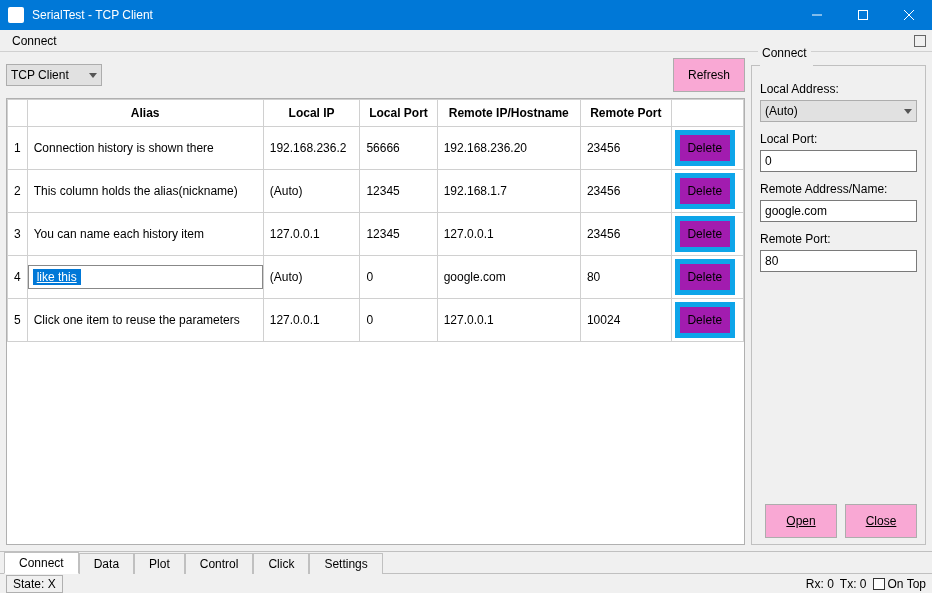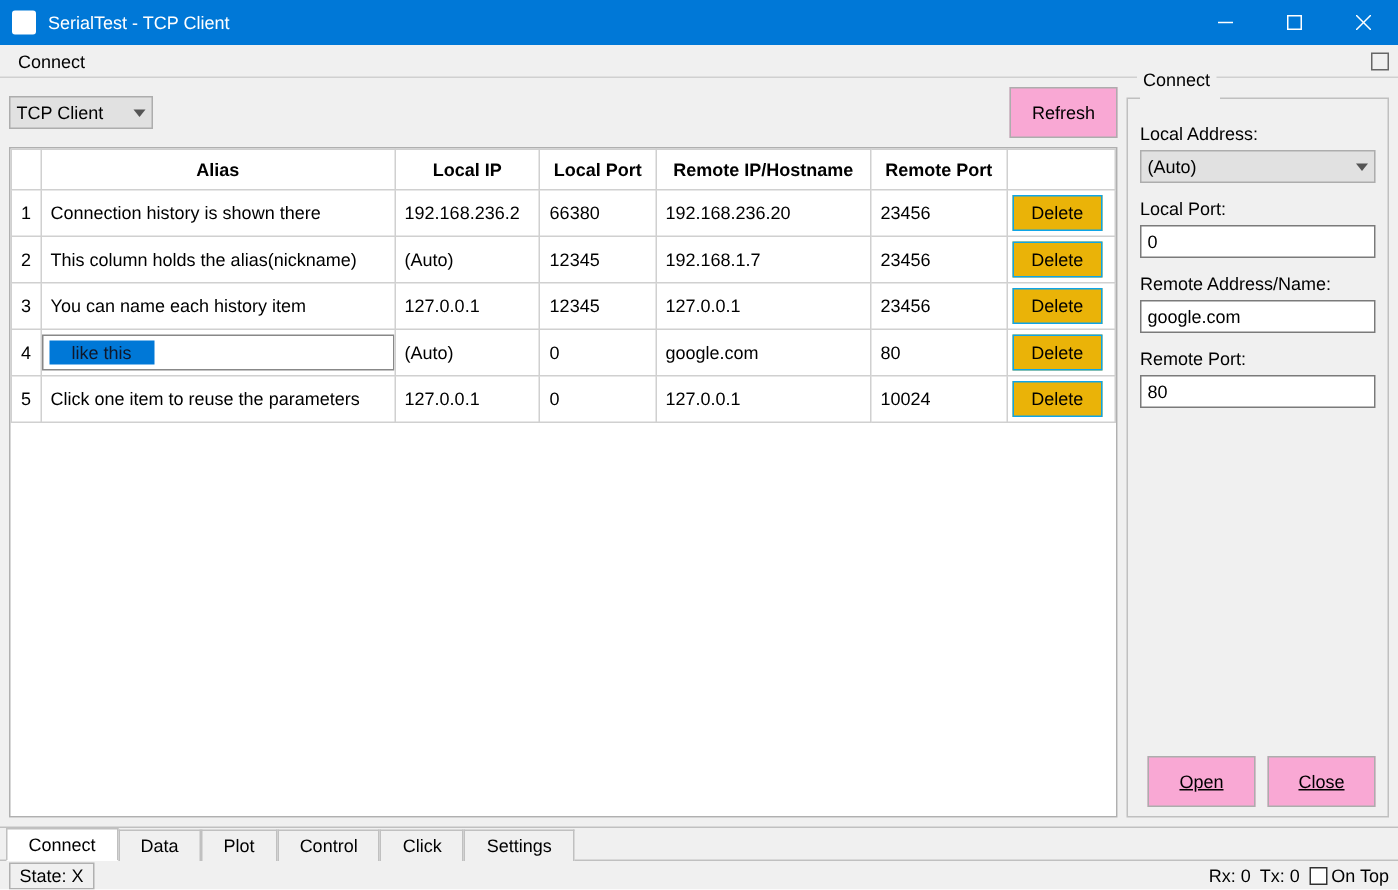--- a/index.html
+++ b/index.html
@@ -23,25 +23,25 @@
 .combo { height: 22px; width: 96px; border: 1px solid #adadad; background: #e1e1e1; display: flex; align-items: center; padding: 0 4px; }
 .combo .chev { margin-left: auto; }
 .btn { height: 15px; padding: 16px 14px; border: 1px solid #adadad; background: #f9a8d4; display: inline-flex; align-items: center; justify-content: center; cursor: default; }
 
 .table-wrap { flex: 1; border: 1px solid #b0b0b0; background: #fff; overflow: auto; }
 table { border-collapse: collapse; width: 100%; }
 th, td { border: 1px solid #d0d0d0; padding: 6px 6px; text-align: left; white-space: nowrap; }
 th { background: #fff; font-weight: 600; }
 th.rownum, td.rownum { width: 18px; text-align: center; background: #fff; font-weight: normal; }
 td.delcell { padding: 3px; }
-.del-btn { height: 24px; width: 60px; border: 1px solid #0ea5e9; background: #eab308; display: inline-flex; align-items: center; justify-content: center; }
+.del-btn { height: 36px; width: 60px; border: 5px solid #0ea5e9; background: #a21caf; display: inline-flex; align-items: center; justify-content: center; }
 tr.selected td { background: #fff; }
 .editing-cell { padding: 0 !important; }
 .editing-visual { border: 1px solid #888; padding: 4px 4px; background: #fff; }
-.editing-visual .sel { background: #0078d7; color: #0f172a; padding: 1px 15px; }
+.editing-visual .sel { background: #0078d7; color: #ffffff; padding: 1px 4px; text-decoration: underline; }
 
 .right-pane { width: 175px; border: 1px solid #c0c0c0; background: #f0f0f0; padding: 6px 8px; display: flex; flex-direction: column; }
 .group-title { position: relative; top: -12px; left: -2px; background: #f0f0f0; padding: 0 4px; width: fit-content; }
 .right-pane label { display: block; margin: 4px 0 4px 0; }
 .right-pane .field { width: 100%; height: 22px; border: 1px solid #7a7a7a; background: #fff; padding: 0 4px; display: flex; align-items: center; margin-bottom: 6px; }
 .right-pane .combo-field { width: 100%; height: 22px; border: 1px solid #adadad; background: #e1e1e1; padding: 0 4px; display: flex; align-items: center; margin-bottom: 6px; }
 .right-pane .hint { margin-top: 4px; line-height: 1.3; }
 .right-pane .bottom-btns { margin-top: auto; display: flex; gap: 8px; justify-content: flex-end; text-decoration: underline; }
 .right-pane .bottom-btns .btn { width: 72px; }
 
@@ -108,21 +108,21 @@
             <th style="text-align:center">Remote IP/Hostname</th>
             <th style="text-align:center">Remote Port</th>
             <th></th>
           </tr>
         </thead>
         <tbody id="tbody">
             <tr>
               <td class="rownum">1</td>
               <td>Connection history is shown there</td>
               <td>192.168.236.2</td>
-              <td>66380</td>
+              <td>56666</td>
               <td>192.168.236.20</td>
               <td>23456</td>
               <td class="delcell"><div class="del-btn">Delete</div></td>
             </tr>
             <tr>
               <td class="rownum">2</td>
               <td>This column holds the alias(nickname)</td>
               <td>(Auto)</td>
               <td>12345</td>
               <td>192.168.1.7</td>

